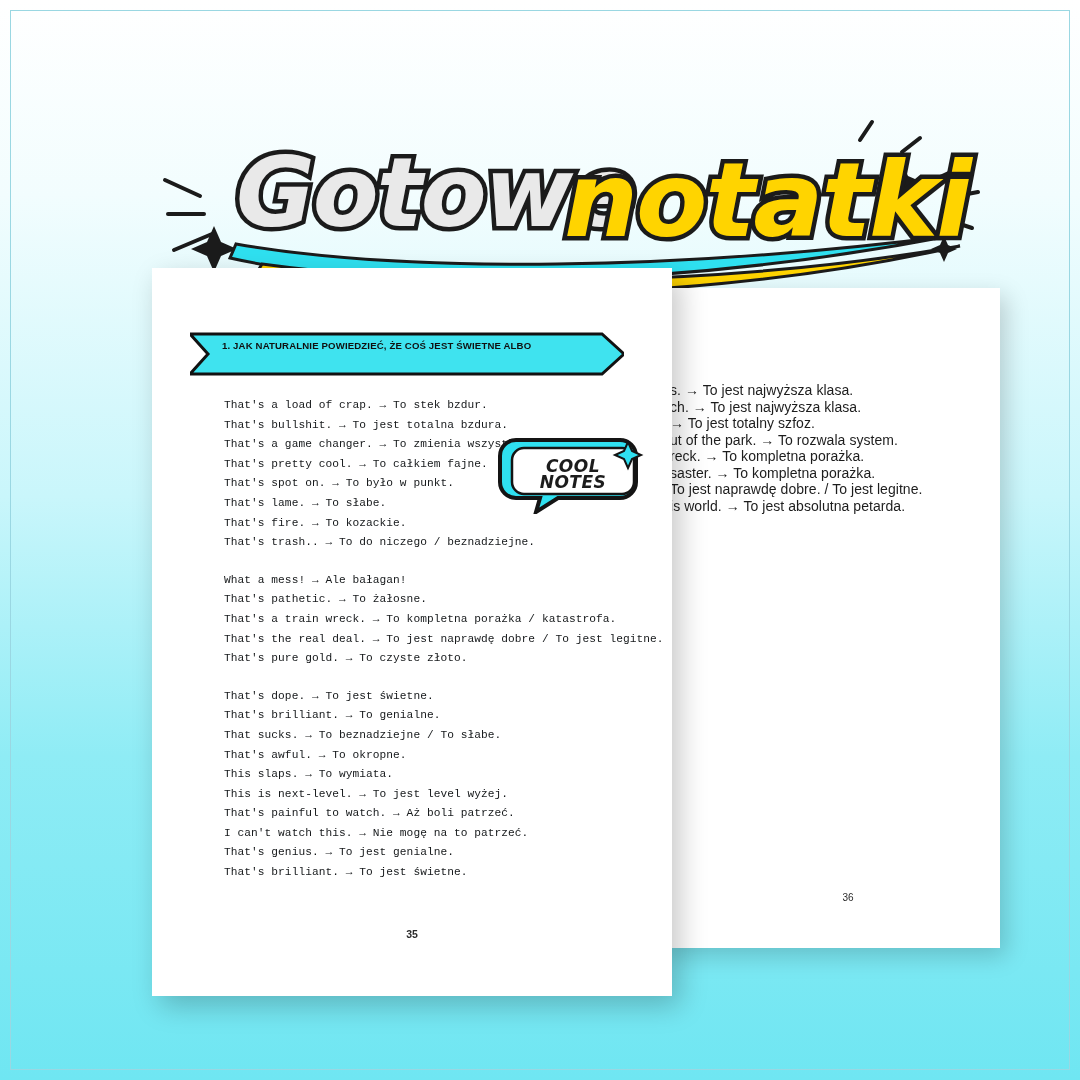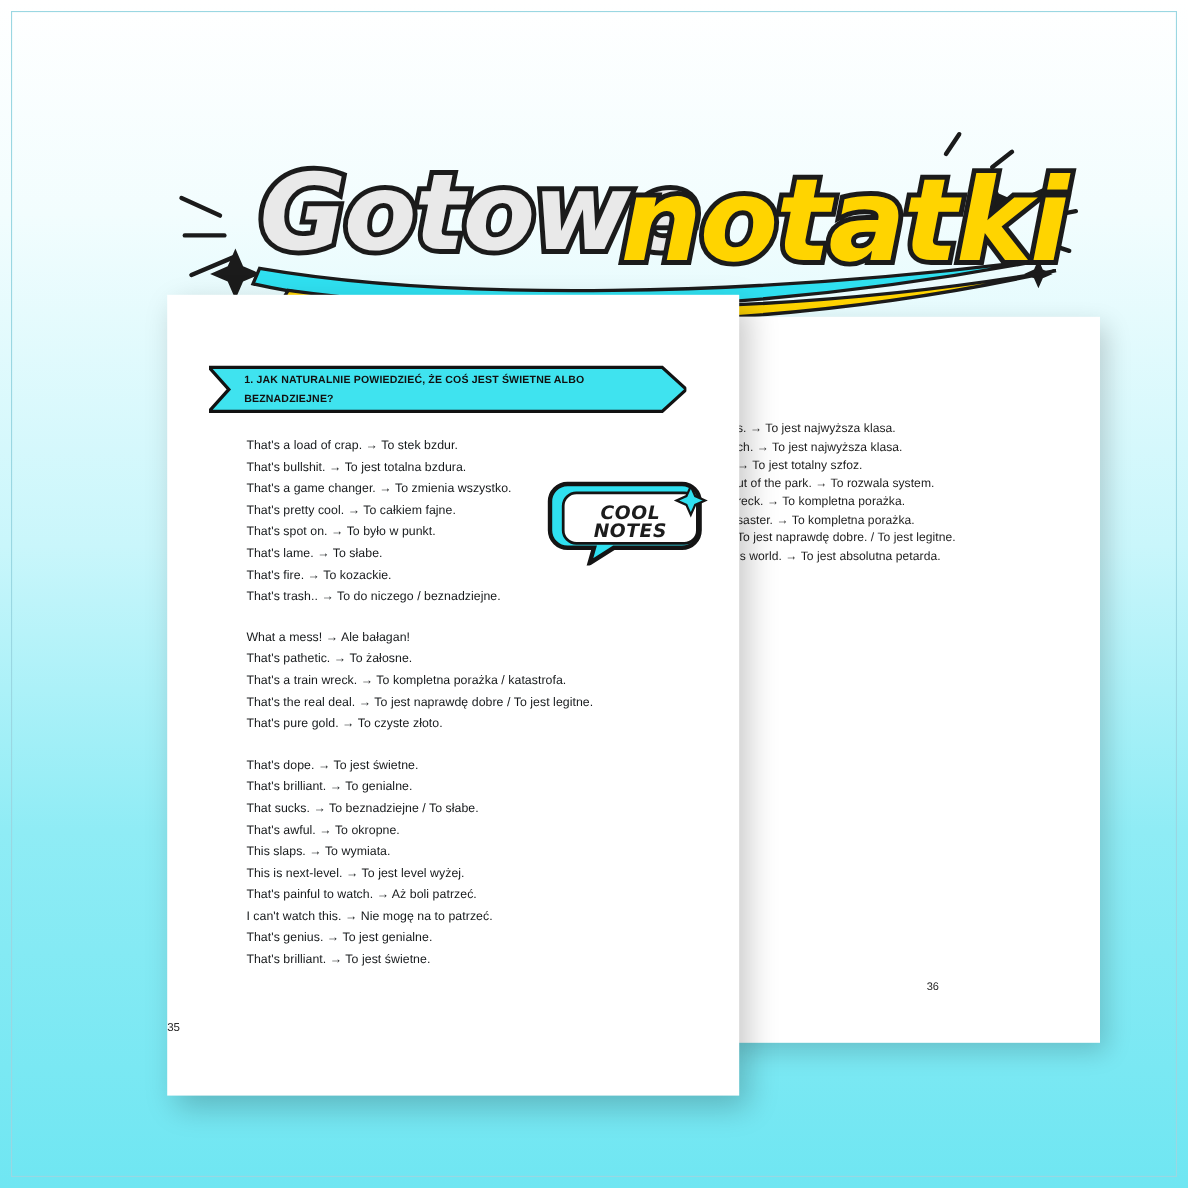--- a/index.html
+++ b/index.html
@@ -66,21 +66,21 @@
   }
 
   
   #right-lines {
     position: absolute;
     left: 0px;
     top: 94px;
     width: 340px;
   }
   #right-lines .rline {
-    font-size: 11px;
+    font-size: 14px;
     color: #1d1d1d;
     line-height: 16.5px;
     white-space: nowrap;
     padding-left: 10px;
     letter-spacing: 0.05px;
   }
   #right-page-number {
     position: absolute;
     left: 18px;
     top: 604px;
@@ -113,38 +113,40 @@
     line-height: 17px;
     letter-spacing: 0.15px;
     text-transform: uppercase;
   }
 
   #left-body {
     position: absolute;
     left: 72px;
     top: 128px;
     width: 420px;
+    font-family: Liberation Mono, monospace;
   }
   .bline {
     font-size: 11.2px;
     color: #15181a;
     line-height: 19.6px;
     white-space: nowrap;
     letter-spacing: 0.05px;
   }
   .bgap { height: 18px; }
 
   #left-page-number {
     position: absolute;
     left: 0;
     top: 660px;
     width: 520px;
-    text-align: left;
+    text-align: center;
     font-size: 10.5px;
     color: #2a2a2a;
+    font-weight: bold;
   }
 
   
   #sticker {
     position: absolute;
     left: 344px;
     top: 168px;
     width: 150px;
     height: 78px;
   }
@@ -202,21 +204,20 @@
   </div>
 
   <div class="page" id="page-left">
 
     <div id="banner">
       <svg class="banner-shape" viewBox="0 0 434 48" preserveAspectRatio="none">
         <path d="M0 4 L18 24 L0 44 L412 44 L434 24 L412 4 Z" fill="#3fe3ef" stroke="#121212" stroke-width="3"></path>
       </svg>
       <div class="banner-text">
         <div>1. JAK NATURALNIE POWIEDZIEĆ, ŻE COŚ JEST ŚWIETNE ALBO</div>
-        <div>BEZNADZIEJNE?</div>
       </div>
     </div>
 
     <div id="left-body">
 
       <div class="bline">That's a load of crap. → To stek bzdur.</div>
       <div class="bline">That's bullshit. → To jest totalna bzdura.</div>
       <div class="bline">That's a game changer. → To zmienia wszystko.</div>
       <div class="bline">That's pretty cool. → To całkiem fajne.</div>
       <div class="bline">That's spot on. → To było w punkt.</div>

